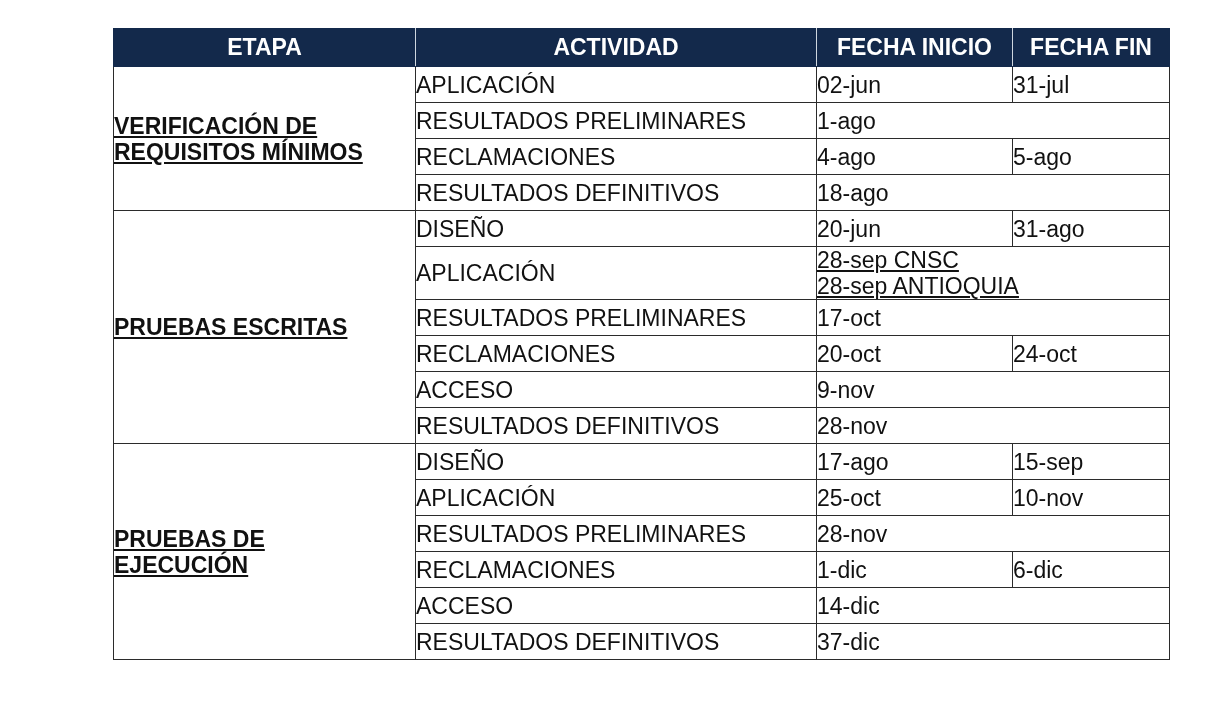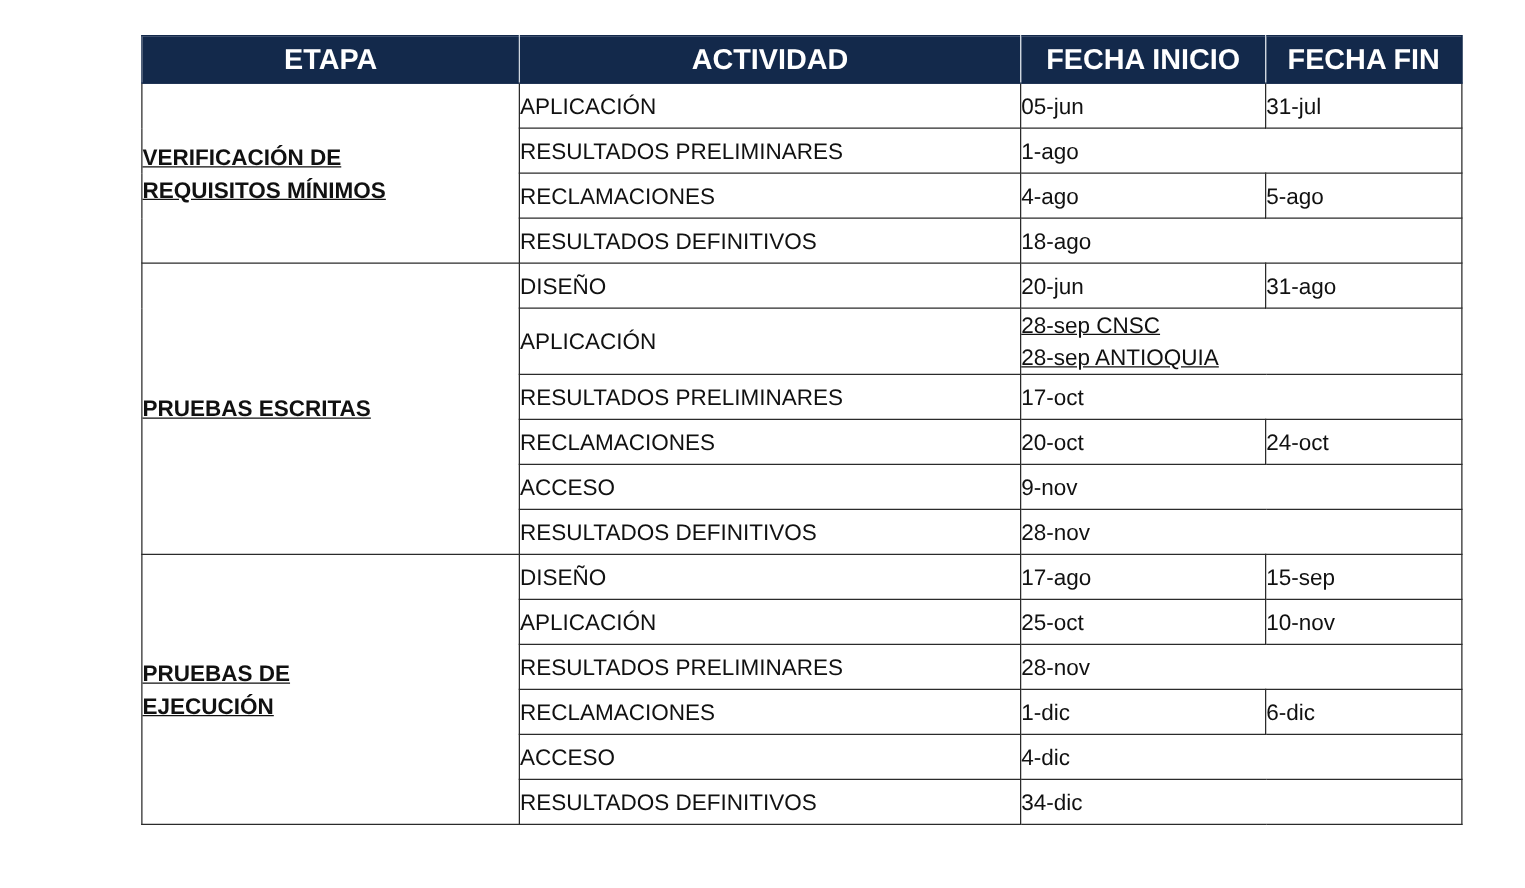--- a/index.html
+++ b/index.html
@@ -15,21 +15,21 @@
     vertical-align:middle;
     padding:0;
   }
   table.sched th {
     background:#13294b; color:#ffffff;
     font-weight:bold; font-size:23px; height:37px;
     border-color:#13294b;
     border-right:1.5px solid #cfd6df;
   }
   table.sched th:last-child { border-right:1.5px solid #13294b; }
-  table.sched td { font-size:18px; height:35px; line-height:26px; }
+  table.sched td { font-size:23px; height:35px; line-height:26px; }
   td.etapa { font-weight:bold; font-size:23px; line-height:30px; }
   col.c1 { width:302px; } col.c2 { width:401px; } col.c3 { width:196px; } col.c4 { width:157px; }
   td.tall { height:73px; }
   .ml { display:block;text-decoration:underline; }
 </style>
 </head>
 <body>
 
 <table class="sched">
   <colgroup>
@@ -47,21 +47,21 @@
     </tr>
   </thead>
   <tbody>
 
     <tr>
       <td class="etapa" rowspan="4">
         <span class="ml">VERIFICACIÓN DE</span>
         <span class="ml">REQUISITOS MÍNIMOS</span>
       </td>
       <td>APLICACIÓN</td>
-      <td>05-jun</td>
+      <td>02-jun</td>
       <td>31-jul</td>
     </tr>
     <tr>
       <td>RESULTADOS PRELIMINARES</td>
       <td colspan="2">1-ago</td>
     </tr>
     <tr>
       <td>RECLAMACIONES</td>
       <td>4-ago</td>
       <td>5-ago</td>
@@ -122,20 +122,20 @@
       <td>RESULTADOS PRELIMINARES</td>
       <td colspan="2">28-nov</td>
     </tr>
     <tr>
       <td>RECLAMACIONES</td>
       <td>1-dic</td>
       <td>6-dic</td>
     </tr>
     <tr>
       <td>ACCESO</td>
-      <td colspan="2">4-dic</td>
+      <td colspan="2">14-dic</td>
     </tr>
     <tr>
       <td>RESULTADOS DEFINITIVOS</td>
-      <td colspan="2">34-dic</td>
+      <td colspan="2">37-dic</td>
     </tr>
   </tbody>
 </table>
 
 </body></html>

